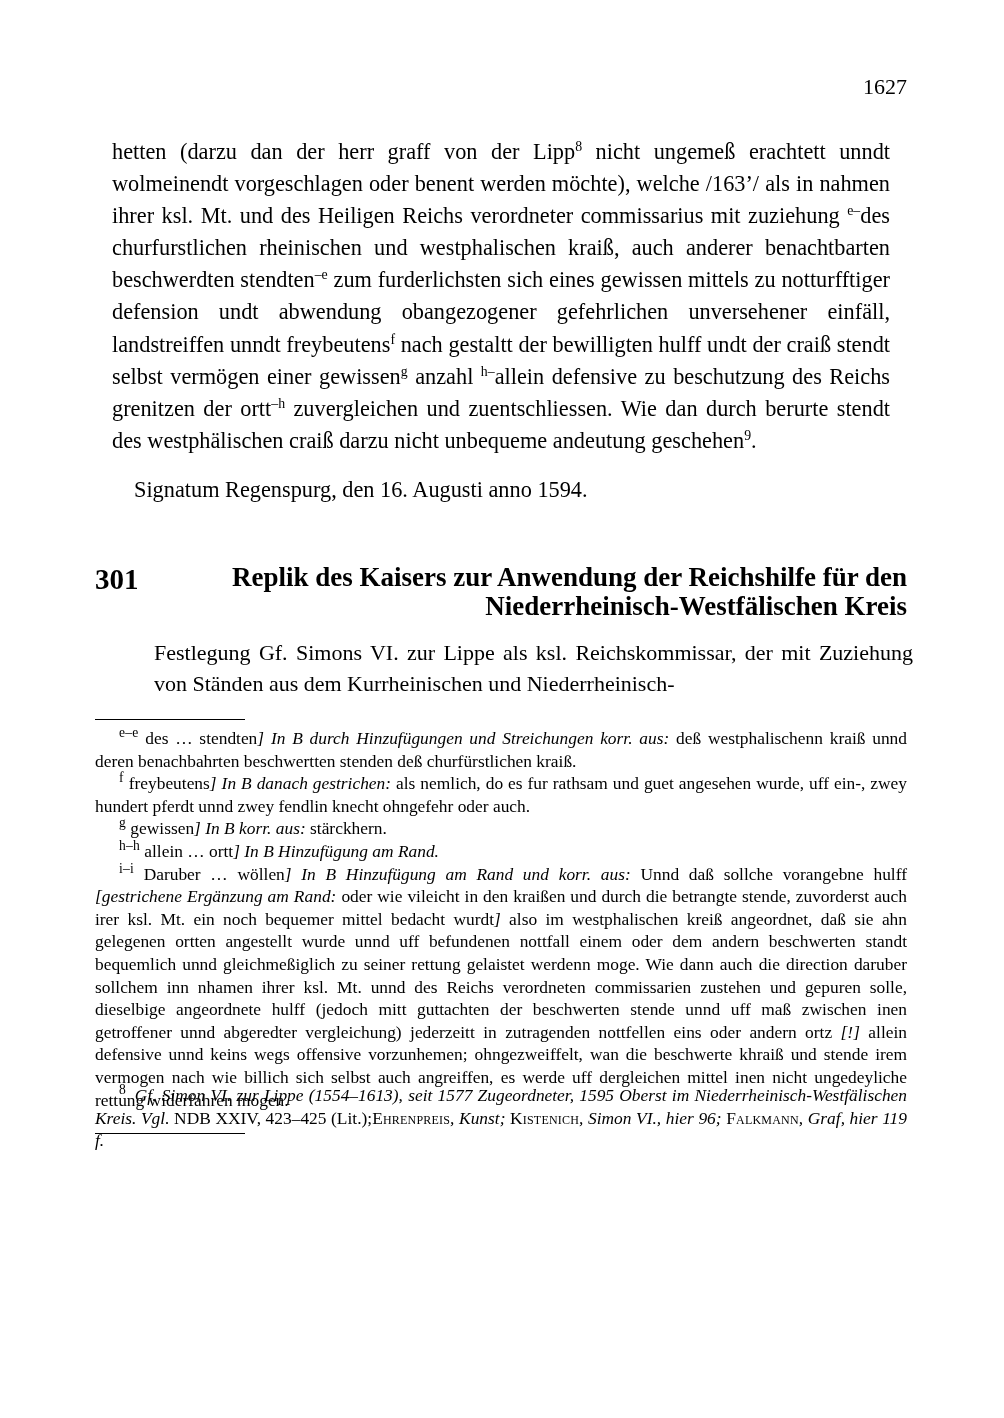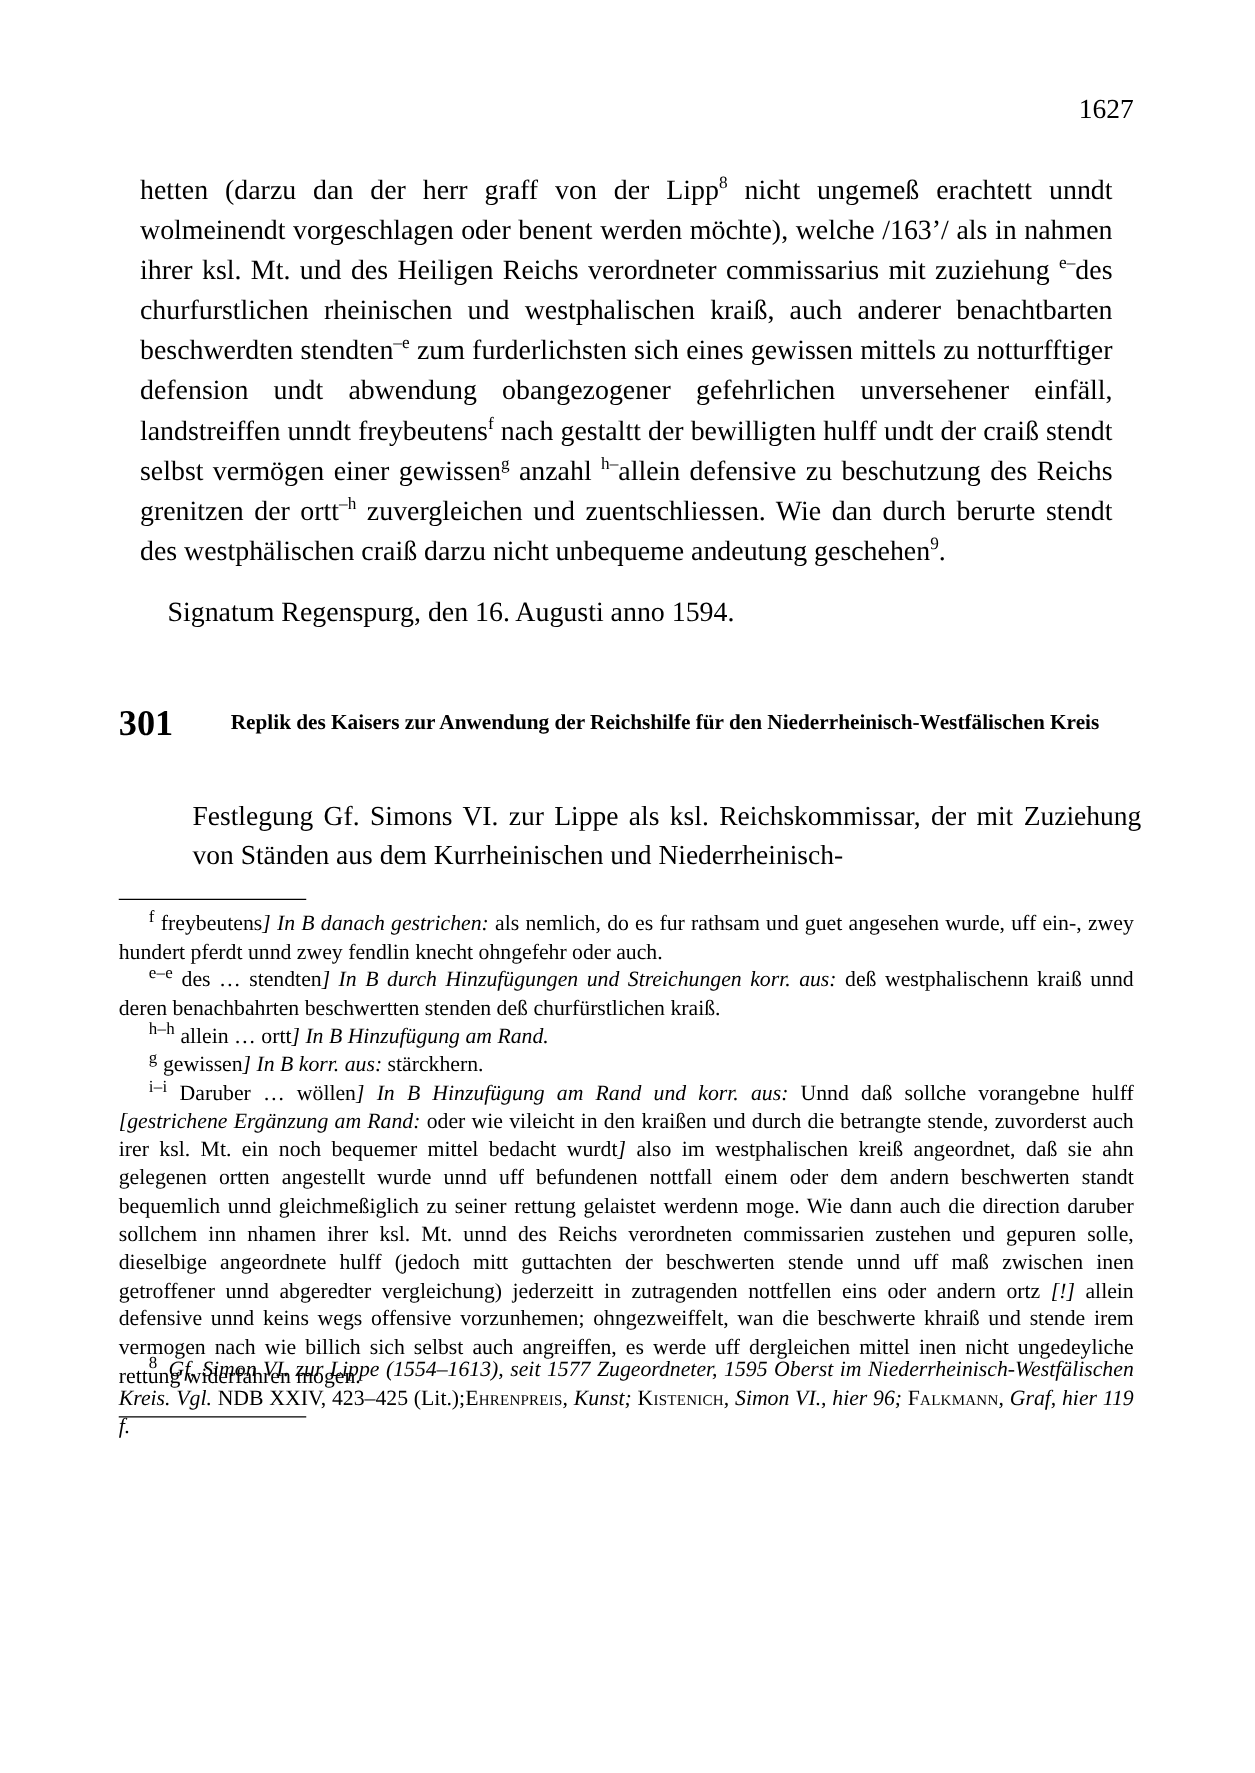--- a/index.html
+++ b/index.html
@@ -87,25 +87,25 @@
     padding-left: 62px;
   }
   .sec-num {
     position: absolute;
     left: 0;
     top: 0;
     font-size: 29px;
     font-weight: bold;
   }
   .sec-title {
-    font-size: 17px;
+    font-size: 27px;
     font-weight: bold;
     line-height: 29px;
     margin: 0;
-    text-align: center;
+    text-align: right;
   }
 
   .sec-regest {
     position: absolute;
     left: 154px;
     top: 637px;
     width: 759px;
     font-size: 22px;
     line-height: 31px;
     text-align: justify;
@@ -195,28 +195,28 @@
       <p class="sec-title">Replik des Kaisers zur Anwendung der Reichshilfe für den Niederrheinisch-Westfälischen Kreis</p>
     </div>
   </div>
 
   <div class="sec-regest">Festlegung Gf. Simons VI. zur Lippe als ksl. Reichskommissar, der mit Zuziehung von Ständen aus dem Kurrheinischen und Niederrheinisch-</div>
 
   <hr class="rule rule-app">
 
   <div class="apparatus">
 
+    <p class="app-p"><span class="sig">e–e</span><span> des … stendten</span><i>]</i><i> In B durch Hinzufügungen und Streichungen korr. aus:</i><span> deß westphalischenn kraiß unnd deren benachbahrten beschwertten stenden deß churfürstlichen kraiß.</span></p>
+
     <p class="app-p"><span class="sig">f</span><span> freybeutens</span><i>]</i><i> In B danach gestrichen:</i><span> als nemlich, do es fur rathsam und guet angesehen wurde, uff ein-, zwey hundert pferdt unnd zwey fendlin knecht ohngefehr oder auch.</span></p>
 
-    <p class="app-p"><span class="sig">e–e</span><span> des … stendten</span><i>]</i><i> In B durch Hinzufügungen und Streichungen korr. aus:</i><span> deß westphalischenn kraiß unnd deren benachbahrten beschwertten stenden deß churfürstlichen kraiß.</span></p>
+    <p class="app-p"><span class="sig">g</span><span> gewissen</span><i>]</i><i> In B korr. aus:</i><span> stärckhern.</span></p>
 
     <p class="app-p"><span class="sig">h–h</span><span> allein … ortt</span><i>]</i><i> In B Hinzufügung am Rand.</i><span></span></p>
 
-    <p class="app-p"><span class="sig">g</span><span> gewissen</span><i>]</i><i> In B korr. aus:</i><span> stärckhern.</span></p>
-
     <p class="app-p"><span class="sig">i–i</span><span> Daruber … wöllen</span><i>]</i><i> In B Hinzufügung am Rand und korr. aus:</i><span> Unnd daß sollche vorangebne hulff </span><i>[gestrichene Ergänzung am Rand:</i><span> oder wie vileicht in den kraißen und durch die betrangte stende, zuvorderst auch irer ksl. Mt. ein noch bequemer mittel bedacht wurdt</span><i>]</i><span> also im westphalischen kreiß angeordnet, daß sie ahn gelegenen ortten angestellt wurde unnd uff befundenen nottfall einem oder dem andern beschwerten standt bequemlich unnd gleichmeßiglich zu seiner rettung gelaistet werdenn moge. Wie dann auch die direction daruber sollchem inn nhamen ihrer ksl. Mt. unnd des Reichs verordneten commissarien zustehen und gepuren solle, dieselbige angeordnete hulff (jedoch mitt guttachten der beschwerten stende unnd uff maß zwischen inen getroffener unnd abgeredter vergleichung) jederzeitt in zutragenden nottfellen eins oder andern ortz </span><i>[!]</i><span> allein defensive unnd keins wegs offensive vorzunhemen; ohngezweiffelt, wan die beschwerte khraiß und stende irem vermogen nach wie billich sich selbst auch angreiffen, es werde uff dergleichen mittel inen nicht ungedeyliche rettung widerfahren mogen.</span></p>
 
   </div>
 
   <hr class="rule rule-fn">
 
   <div class="footnotes">
 
     <p class="fn-p"><span class="fnum">8</span><i>Gf. Simon VI. zur Lippe (1554–1613), seit 1577 Zugeordneter, 1595 Oberst im Niederrheinisch-Westfälischen Kreis. Vgl.</i><span> NDB XXIV, 423–425 (Lit.);</span><span class="sc">Ehrenpreis</span><i>, Kunst; </i><span class="sc">Kistenich</span><i>, Simon VI., hier 96; </i><span class="sc">Falkmann</span><i>, Graf, hier 119 f.</i></p>
 

